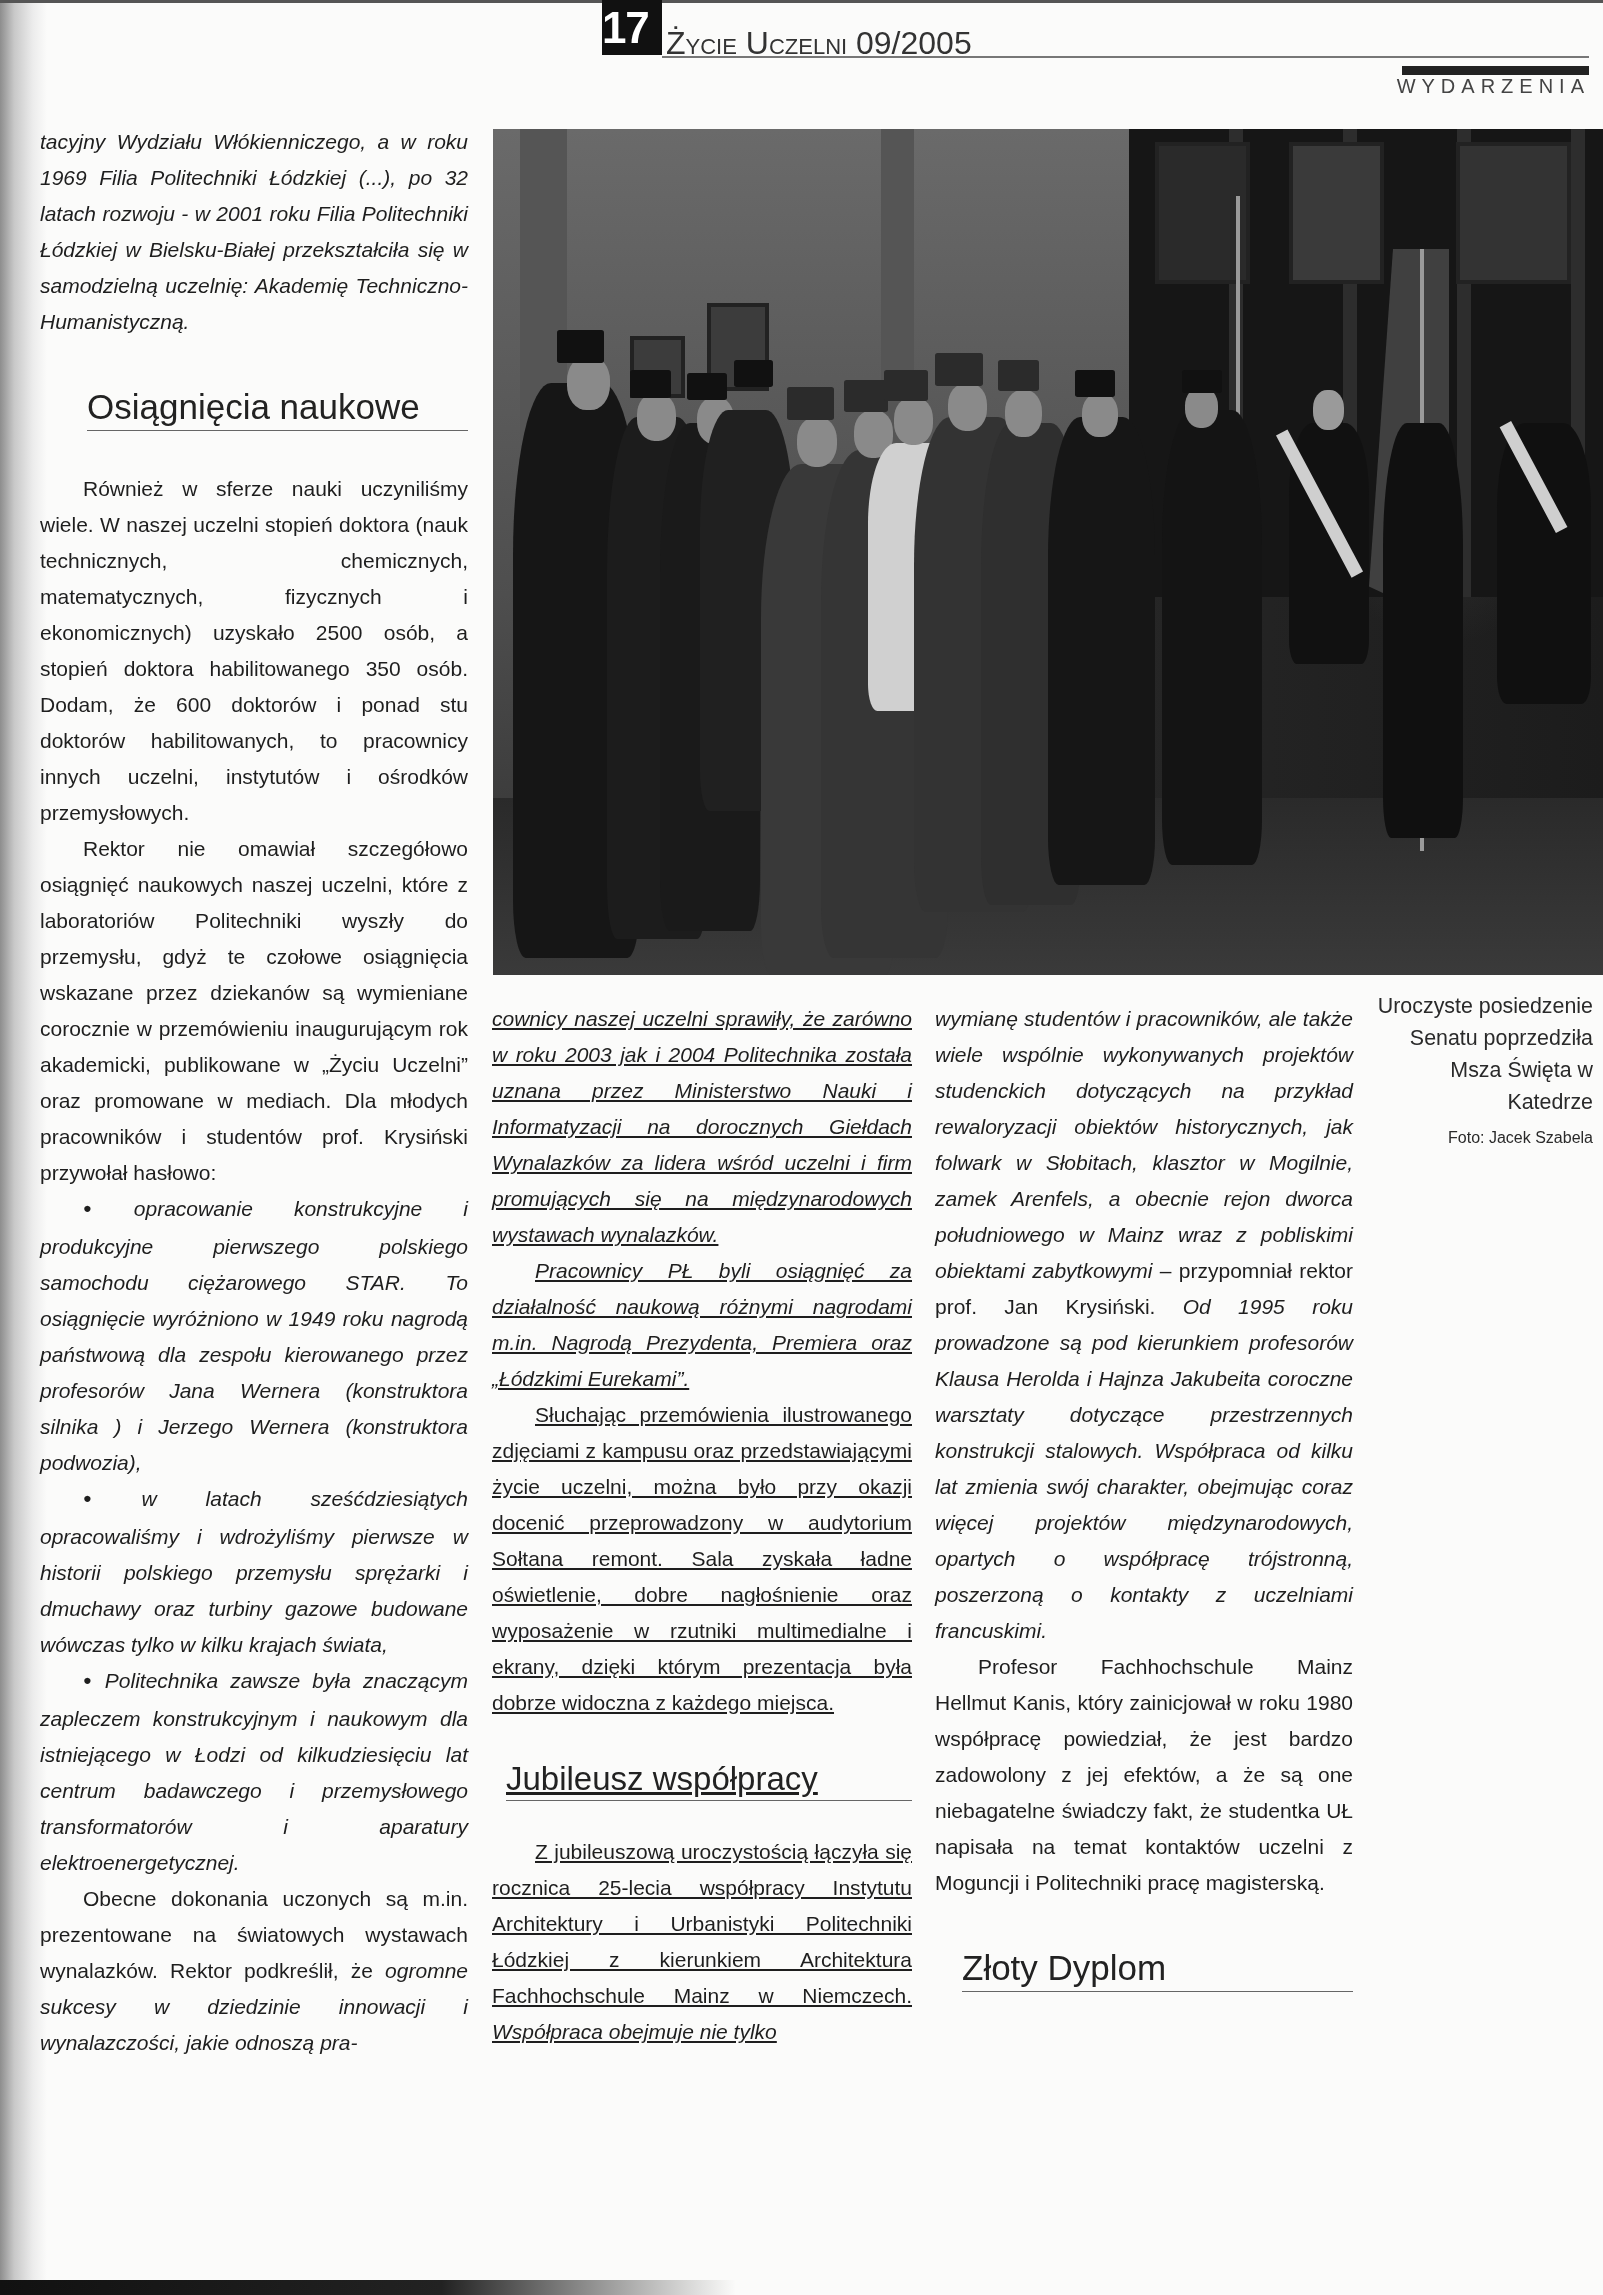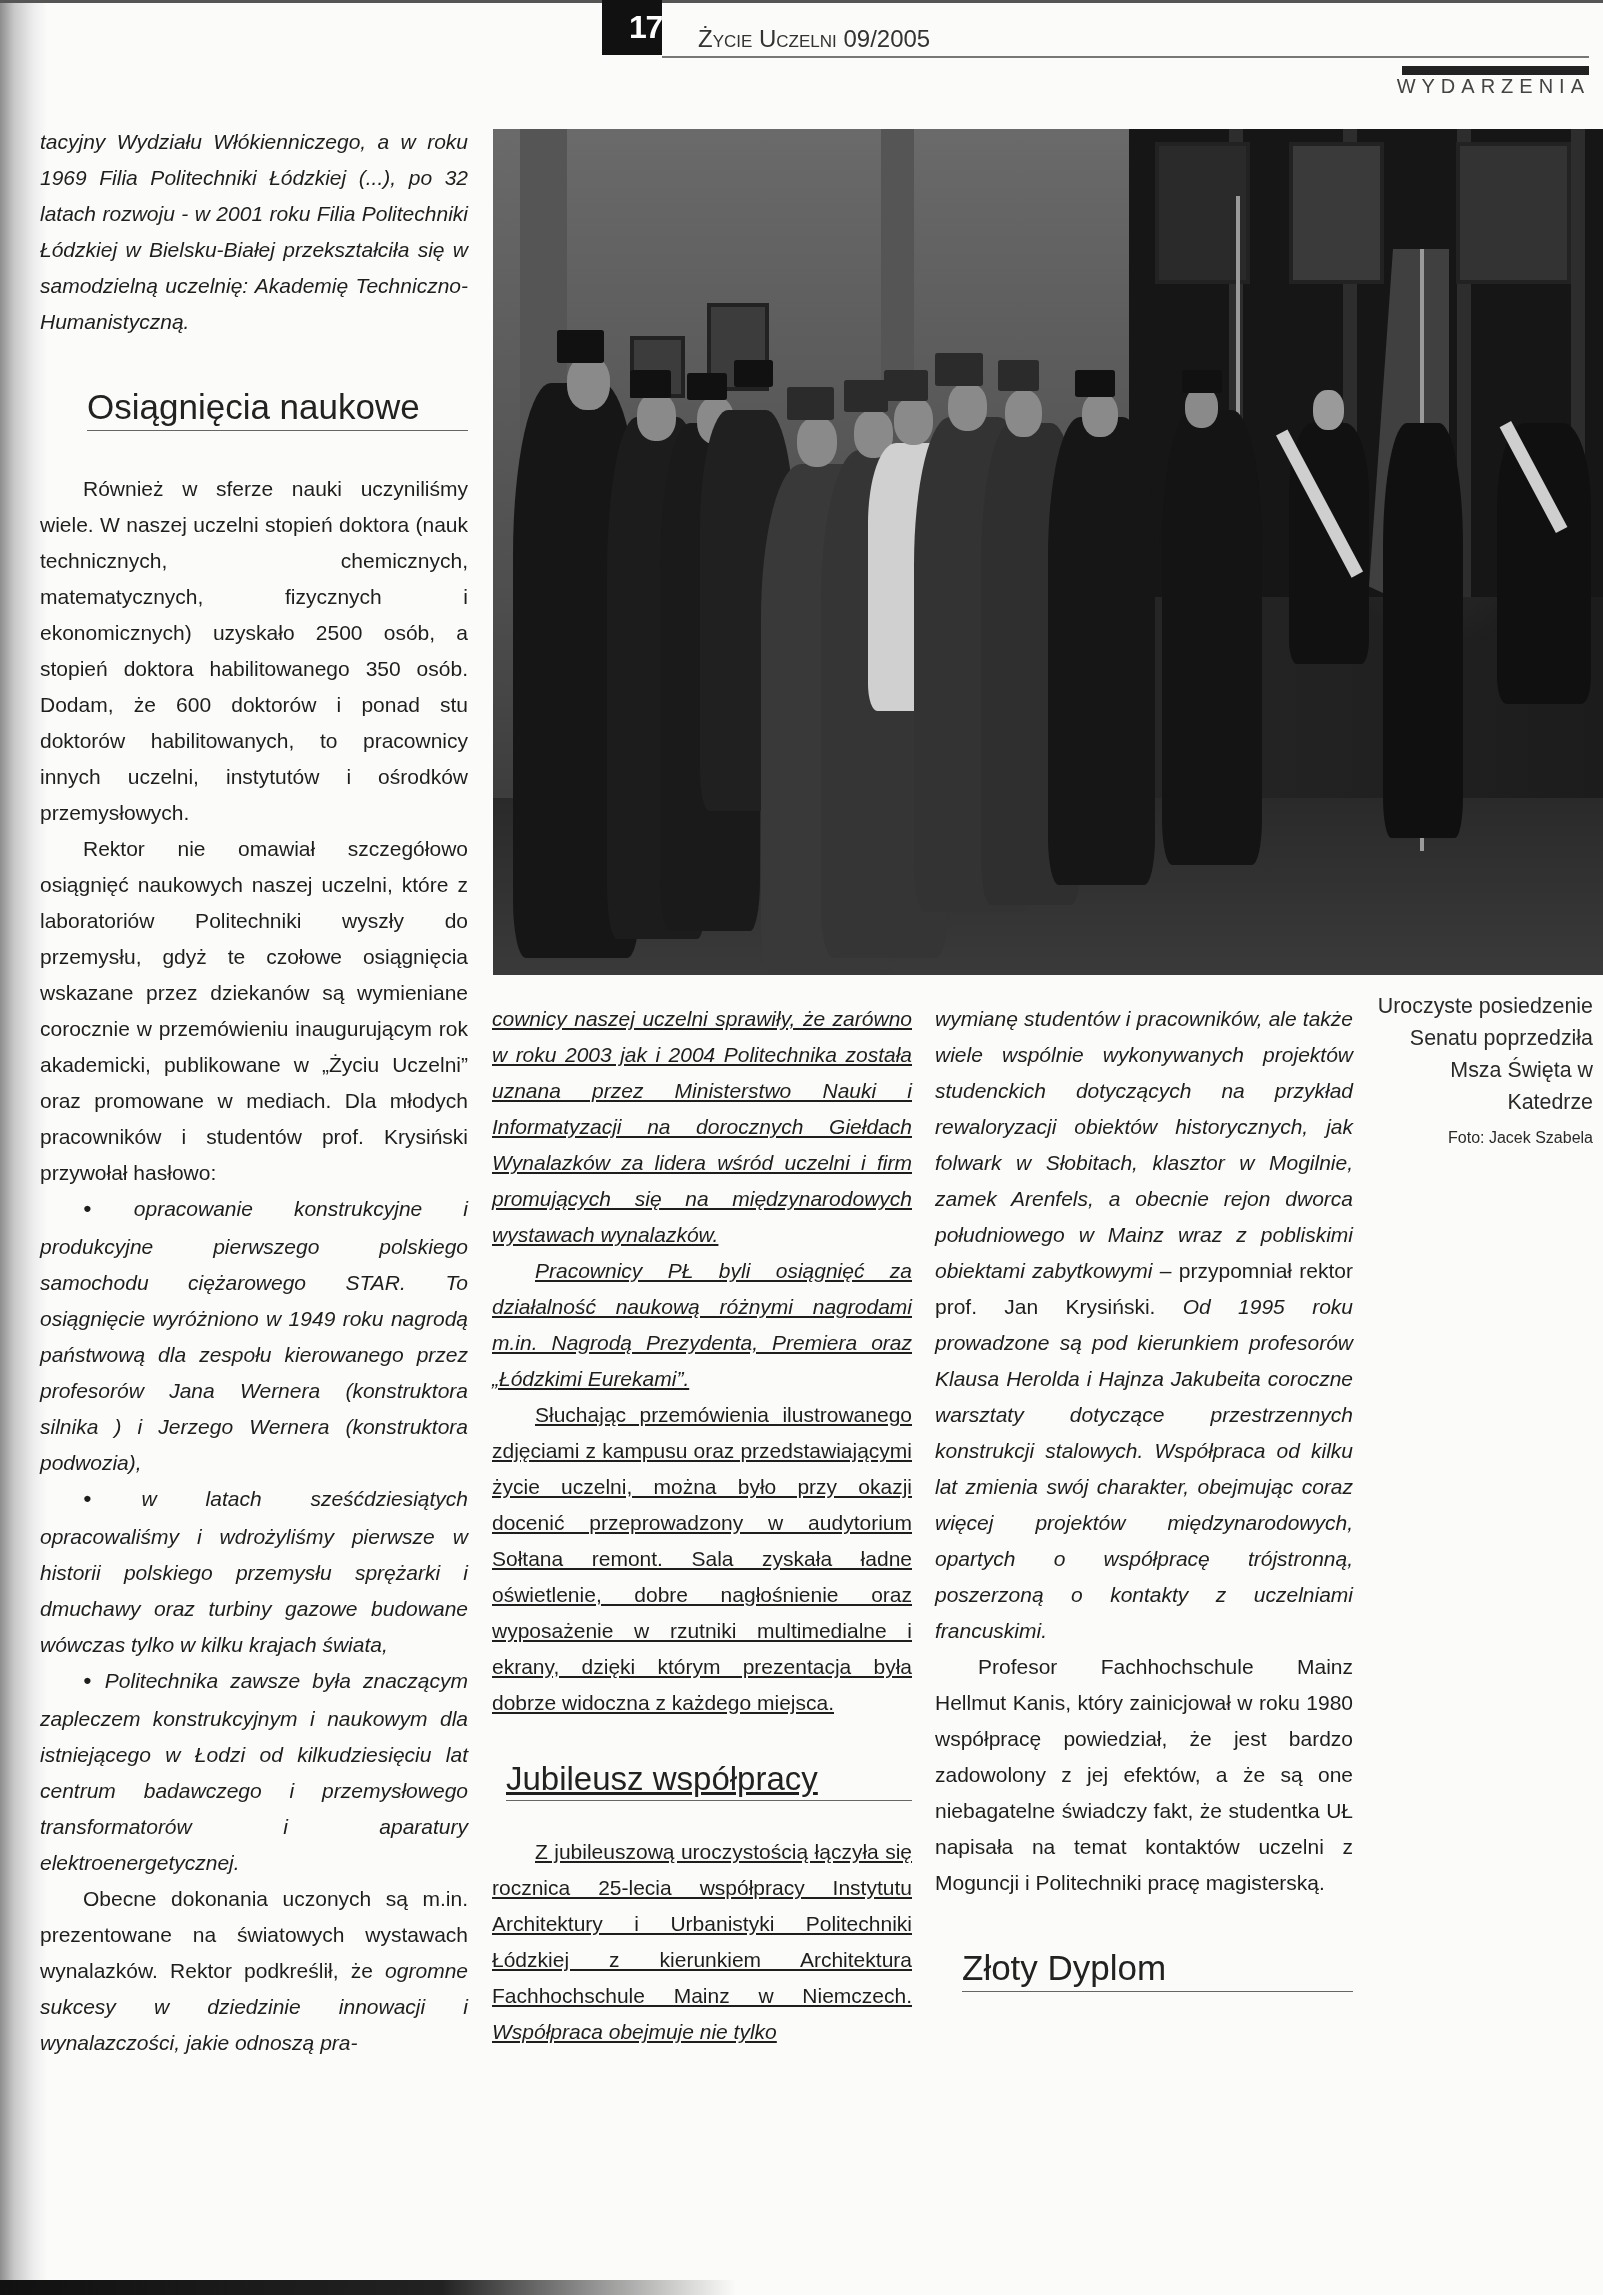--- a/index.html
+++ b/index.html
@@ -11,22 +11,22 @@
   }
   
   .edge-shade { position:absolute; left:0; top:0; width:47px; height:2295px;
     background:linear-gradient(to right,#8d8d8d 0%,#c8c8c8 30%,#ececec 70%,rgba(251,251,250,0) 100%); }
   .bottom-shade { position:absolute; left:0; bottom:0; width:736px; height:14.7px;
     background:linear-gradient(to right,#111 0%,#222 60%,rgba(40,40,40,0) 100%); }
   .top-rule { position:absolute; left:0; top:0; width:1603px; height:2.7px; background:#555; }
 
   
   .page-num-box { position:absolute; left:602px; top:0; width:60px; height:55px; background:#111;
-    color:#fff; font-weight:bold; font-size:32px; line-height:55px; text-align:right; letter-spacing:-1.3px;}
-  .mag-title { position:absolute; left:666px; top:25.4px; font-size:24px; color:#333; letter-spacing:0px; font-variant:small-caps;margin-left:32px; }
+    color:#fff; font-weight:bold; font-size:44px; line-height:55px; text-align:left; letter-spacing:-1.3px;}
+  .mag-title { position:absolute; left:666px; top:25.4px; font-size:32px; color:#333; letter-spacing:0px; font-variant:small-caps; }
   .header-rule { position:absolute; left:662px; top:56px; width:927px; height:2px; background:#777; }
   .section-bar { position:absolute; left:1402px; top:66px; width:187px; height:9.4px; background:#222; }
   .section-label { position:absolute; left:1392px; top:75px; width:198px; text-align:right;
     font-size:20px; letter-spacing:6px; color:#444; }
 
   
   .col { position:absolute; font-size:21px; line-height:36px; text-align:justify; }
   .col p { margin:0; }
   .col .ind { text-indent:43px; }
   .it { font-style:italic; }

